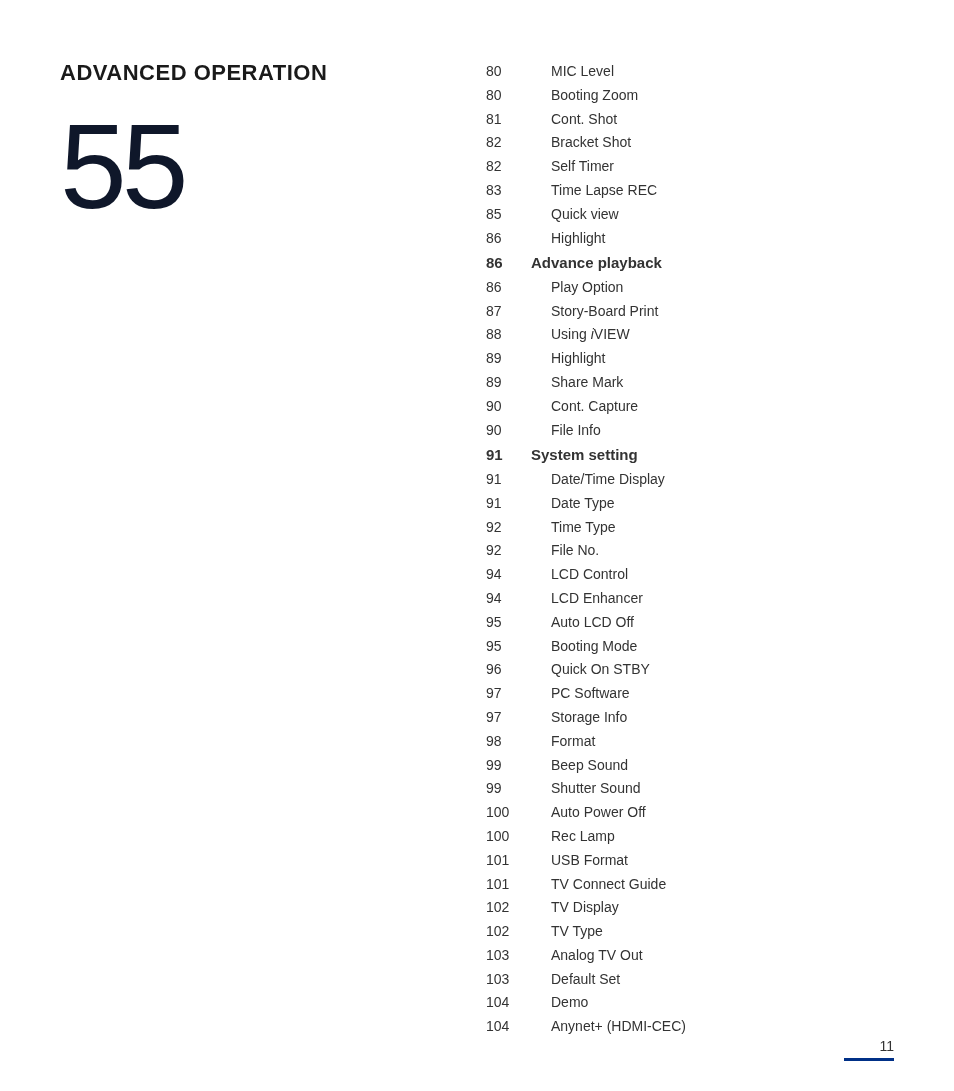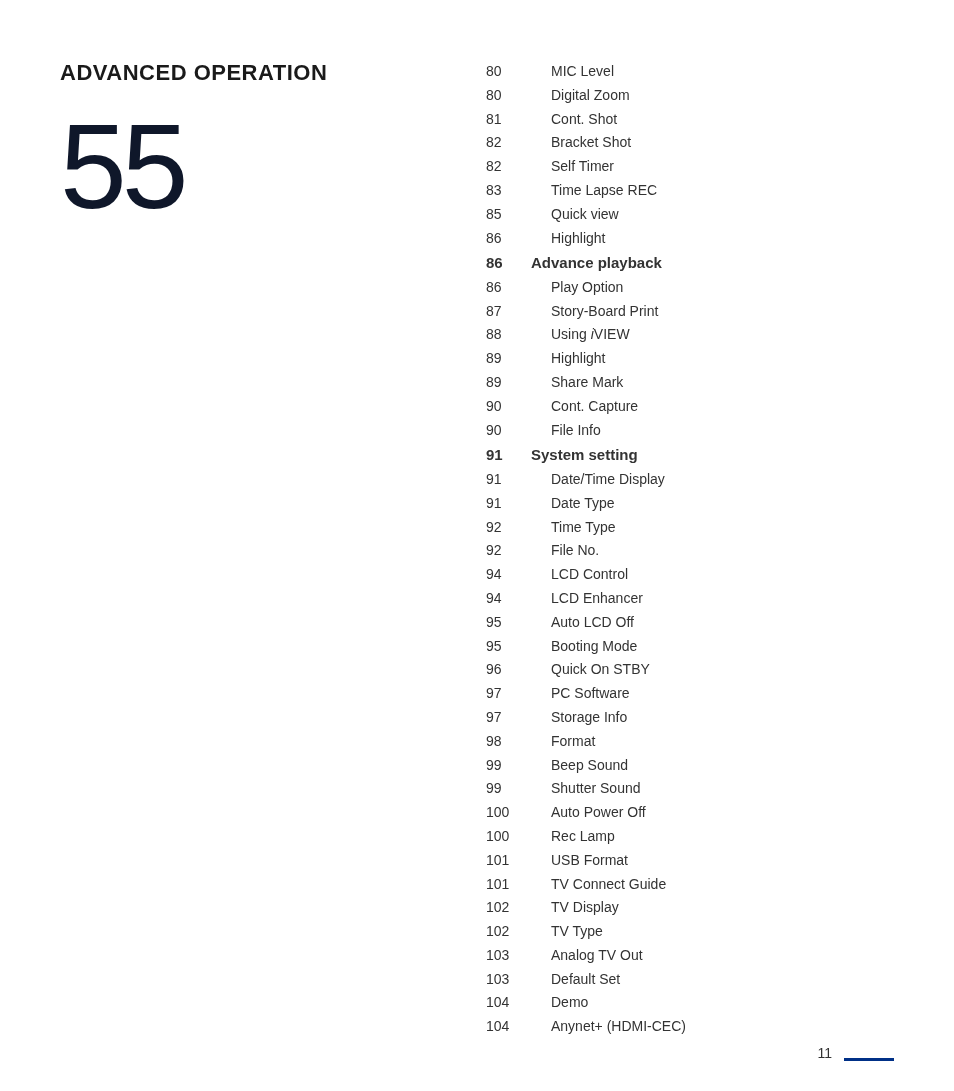--- a/index.html
+++ b/index.html
@@ -95,23 +95,22 @@
 
     .toc-table td.toc-label.indented {
       padding-left: 20px;
     }
 
     .page-footer {
       position: absolute;
       bottom: 30px;
       right: 60px;
       display: flex;
-      flex-direction: row;
+      flex-direction: column;
       align-items: flex-end;
-      gap: 12px;
     }
 
     .page-number {
       font-size: 14px;
       color: #333333;
       font-weight: normal;
     }
 
     .footer-line {
       width: 50px;
@@ -132,21 +131,21 @@
 
   <div class="right-section">
     <table class="toc-table">
       <tbody id="toc-body">
       <tr>
             <td class="page-num">80</td>
             <td class="toc-label indented">MIC Level</td>
           </tr>
           <tr>
             <td class="page-num">80</td>
-            <td class="toc-label indented">Digital Zoom</td>
+            <td class="toc-label indented">Booting Zoom</td>
           </tr>
           <tr>
             <td class="page-num">81</td>
             <td class="toc-label indented">Cont. Shot</td>
           </tr>
           <tr>
             <td class="page-num">82</td>
             <td class="toc-label indented">Bracket Shot</td>
           </tr>
           <tr>

